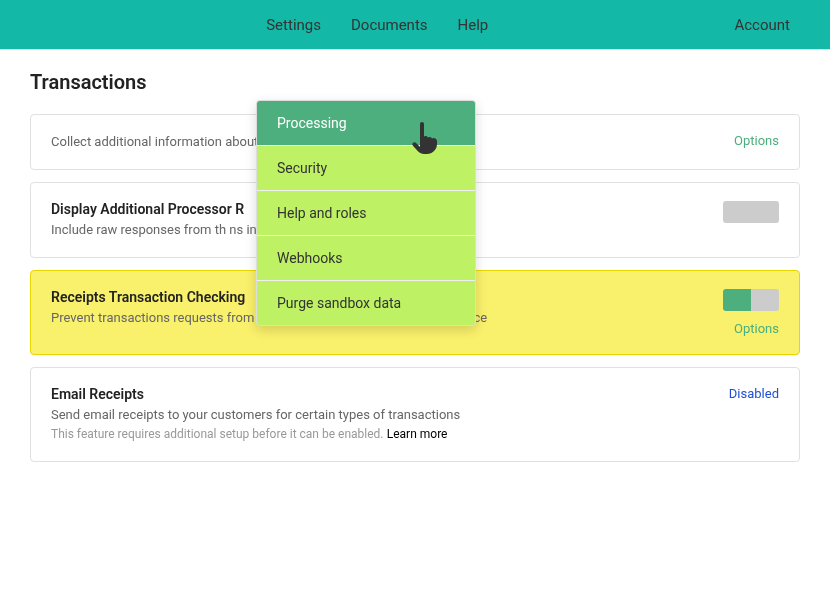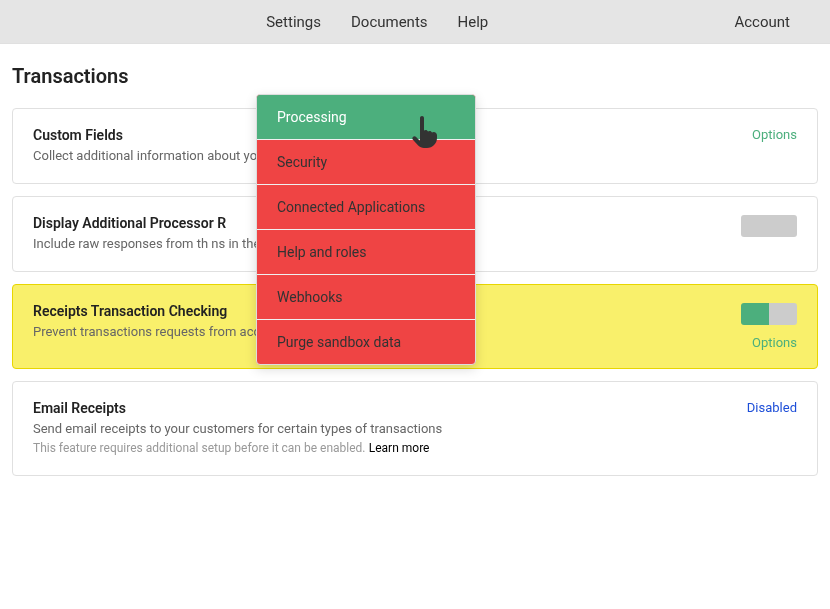--- a/index.html
+++ b/index.html
@@ -11,23 +11,23 @@
       overflow: hidden;
       position: relative;
     }
 
     
     .top-nav {
       display: flex;
       align-items: center;
       justify-content: flex-end;
       padding: 0 20px;
-      height: 44px;
+      height: 50px;
       border-bottom: 1px solid #e0e0e0;
-      background: #e5e5e5;
+      background: #14b8a6;
       position: relative;
     }
     .nav-links {
       display: flex;
       align-items: center;
       gap: 30px;
       margin-right: auto;
       margin-left: auto;
     }
     .nav-link {
@@ -47,21 +47,21 @@
       border-radius: 20px;
       padding: 5px 20px;
       font-size: 14px;
       color: #555;
       cursor: pointer;
       background: #fff;
     }
 
     
     .main-content {
-      padding: 20px 12px;
+      padding: 20px 30px;
       position: relative;
     }
 
     .page-title {
       font-size: 20px;
       font-weight: 600;
       color: #222;
       margin-bottom: 20px;
     }
 
@@ -143,21 +143,21 @@
     }
 
     
     .dropdown-overlay {
       position: absolute;
       top: 50px;
       left: 256px;
       z-index: 100;
     }
     .dropdown-menu {
-      background: #ef4444;
+      background: #bef264;
       border: 1px solid #ddd;
       border-radius: 4px;
       box-shadow: 0 4px 12px rgba(0,0,0,0.15);
       min-width: 220px;
       overflow: hidden;
     }
     .dropdown-item {
       padding: 14px 20px;
       font-size: 14px;
       color: #333;
@@ -198,21 +198,20 @@
   </div>
   <span class="nav-account">Account</span>
 </nav>
 
 <div class="main-content">
   <h1 class="page-title">Transactions</h1>
 
   <div class="settings-section">
     <div class="settings-row">
       <div class="settings-row-content">
-        <div class="settings-row-title">Custom Fields</div>
         <div class="settings-row-desc">
           <span>Collect additional information</span>
           <span> </span>
           <span>about your purchases</span>
         </div>
       </div>
       <div class="settings-row-actions">
         <a class="options-link">Options</a>
       </div>
     </div>
@@ -266,21 +265,20 @@
       <div class="settings-row-actions">
         <span class="disabled-status">Disabled</span>
       </div>
     </div>
   </div>
 
   <div class="dropdown-overlay">
     <div class="dropdown-menu">
       <div class="dropdown-item active">Processing</div>
       <div class="dropdown-item">Security</div>
-      <div class="dropdown-item">Connected Applications</div>
       <div class="dropdown-item">Help and roles</div>
       <div class="dropdown-item">Webhooks</div>
       <div class="dropdown-item">Purge sandbox data</div>
     </div>
   </div>
 
   <div class="cursor-hand">
     <svg viewBox="0 0 28 32" width="28" height="32" fill="none" xmlns="http://www.w3.org/2000/svg">
       <path d="M10 2C10 0.9 10.9 0 12 0C13.1 0 14 0.9 14 2V14.5C14.5 14.2 15.1 14 15.7 14C16.7 14 17.6 14.6 18 15.5C18.5 15.2 19.1 15 19.7 15C20.7 15 21.6 15.6 22 16.5C22.5 16.2 23.1 16 23.7 16C25.5 16 27 17.5 27 19.3V22C27 27.5 22.5 32 17 32H14C11.8 32 9.7 31.1 8.2 29.5L2.9 23.7C2.1 22.8 2.2 21.5 3.1 20.7C4 19.9 5.3 20 6.1 20.9L10 25V2Z" fill="#333"></path>
     </svg>

